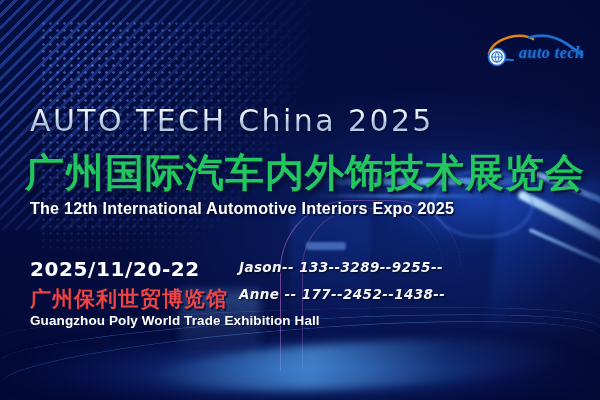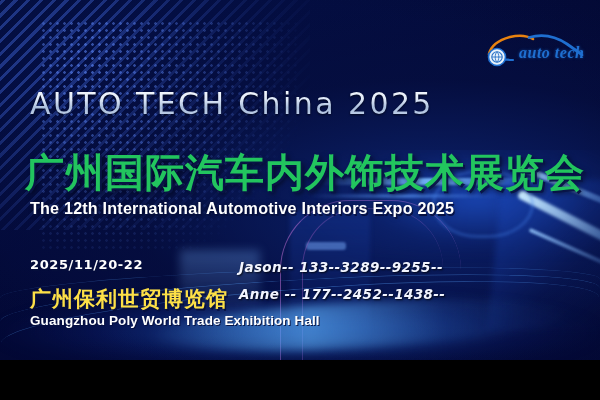--- a/index.html
+++ b/index.html
@@ -1,21 +1,21 @@
 <!DOCTYPE html>
 <html><head>
 <meta charset="utf-8">
 <style>
   html, body {
     margin: 0; padding: 0;
     background: #000;
   }
   #poster {
     position: relative;
-    width: 600px; height: 360px;
+    width: 600px; height: 400px;
     overflow: hidden;
     background: #030a3c;
     font-family: "Liberation Sans", sans-serif;
     user-select: none;
   }
 
   
   .bg-base {
     position: absolute; inset: 0;
     background:
@@ -149,21 +149,21 @@
     font-family: "Liberation Serif", serif;
     font-style: italic; font-weight: 700;
     font-size: 16px; letter-spacing: 0.5px;
     color: #1f6fd0;
     text-shadow: 0 0 3px rgba(30,110,210,0.6);
     white-space: nowrap;
   }
 
   
   .title-en {
-    position: absolute; left: 30px; top: 86px;
+    position: absolute; left: 30px; top: 103px;
     font-family: "DejaVu Sans", sans-serif;
     font-size: 30px; font-weight: 400;
     letter-spacing: 2.4px;
     background: linear-gradient(180deg, #ffffff 0%, #dfe9f8 38%, #a9bedd 62%, #cdd9ee 100%);
     -webkit-background-clip: text; background-clip: text;
     color: transparent; -webkit-text-fill-color: transparent;
     filter: drop-shadow(0 1px 1px rgba(0,0,0,0.6));
     white-space: nowrap;
     text-align: center;
   }
@@ -182,32 +182,32 @@
     font-size: 17px; font-weight: 700;
     letter-spacing: 0.2px;
     transform: scaleX(0.95); transform-origin: left center;
     color: #ffffff;
     text-shadow: 1.5px 1.5px 0 rgba(6,14,60,0.9), 0 0 6px rgba(0,0,0,0.5);
     white-space: nowrap;
   }
   .date {
     position: absolute; left: 30px; top: 257px;
     font-family: "DejaVu Sans", sans-serif;
-    font-size: 13px; font-weight: 700;
+    font-size: 20px; font-weight: 700;
     letter-spacing: 0.6px;
     color: #ffffff;
     text-shadow: 1.5px 1.5px 0 rgba(6,14,60,0.9);
     white-space: nowrap;
   }
   .venue-cn {
     position: absolute; left: 30px; top: 285px;
     font-family: "DejaVu Sans", "Liberation Sans", sans-serif;
     font-size: 21px; font-weight: 700;
     letter-spacing: 1px;
-    color: #fde047;
+    color: #ef4444;
     text-shadow: 1.5px 1.5px 0 rgba(6,14,60,0.9);
     white-space: nowrap;
   }
   .venue-en {
     position: absolute; left: 30px; top: 313px;
     font-family: Liberation Sans, sans-serif;
     font-size: 13.5px; font-weight: 700;
     letter-spacing: 0.1px;
     color: #ffffff;
     text-shadow: 1px 1px 0 rgba(6,14,60,0.9);

